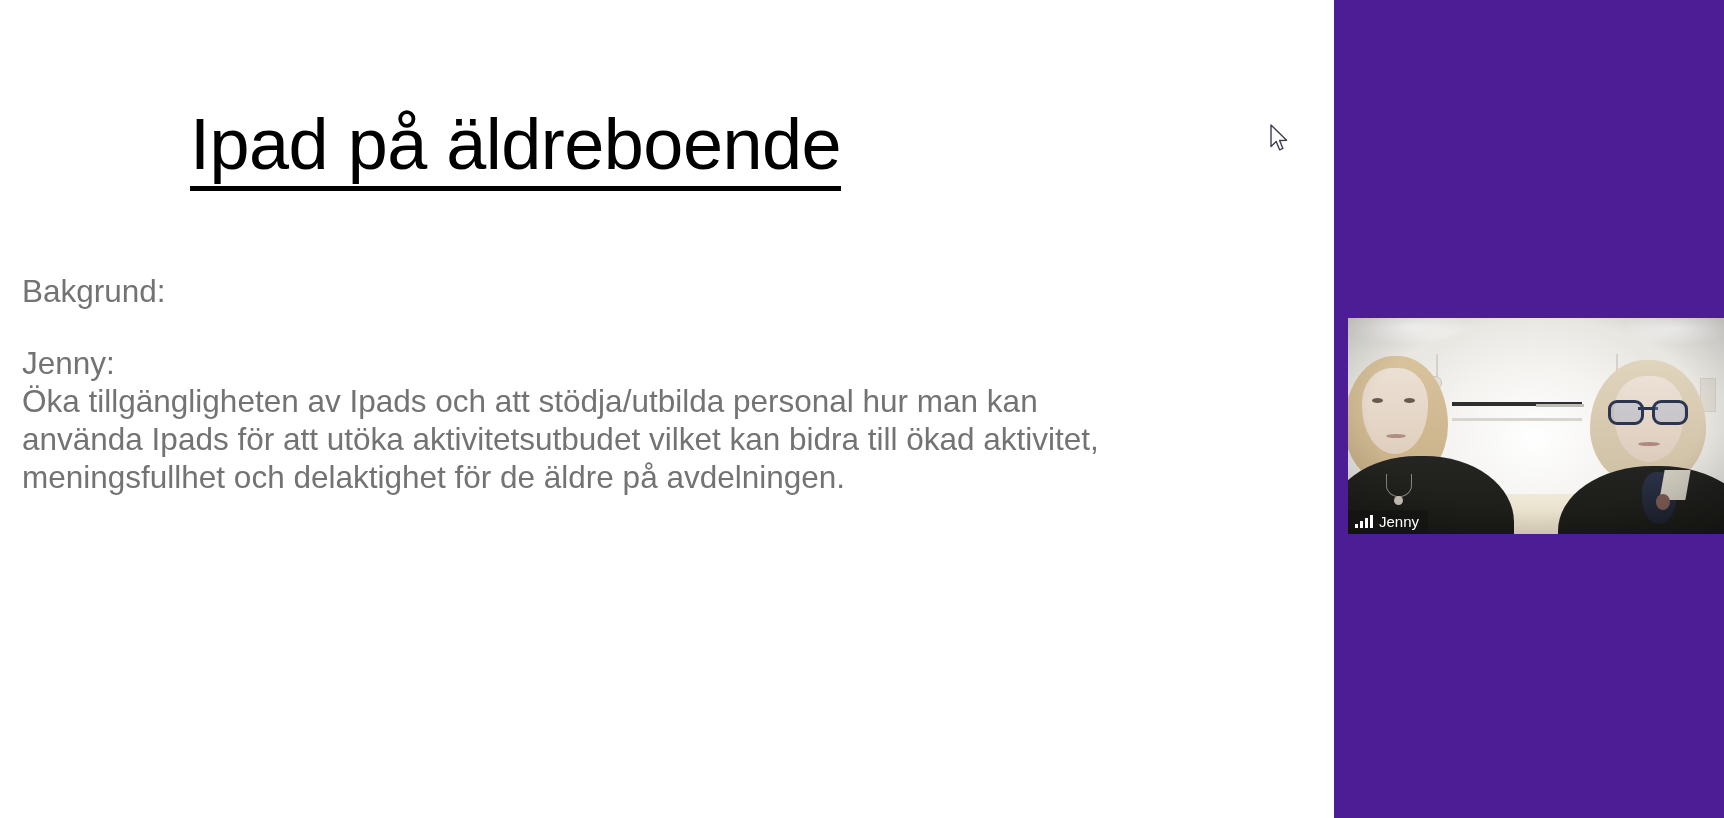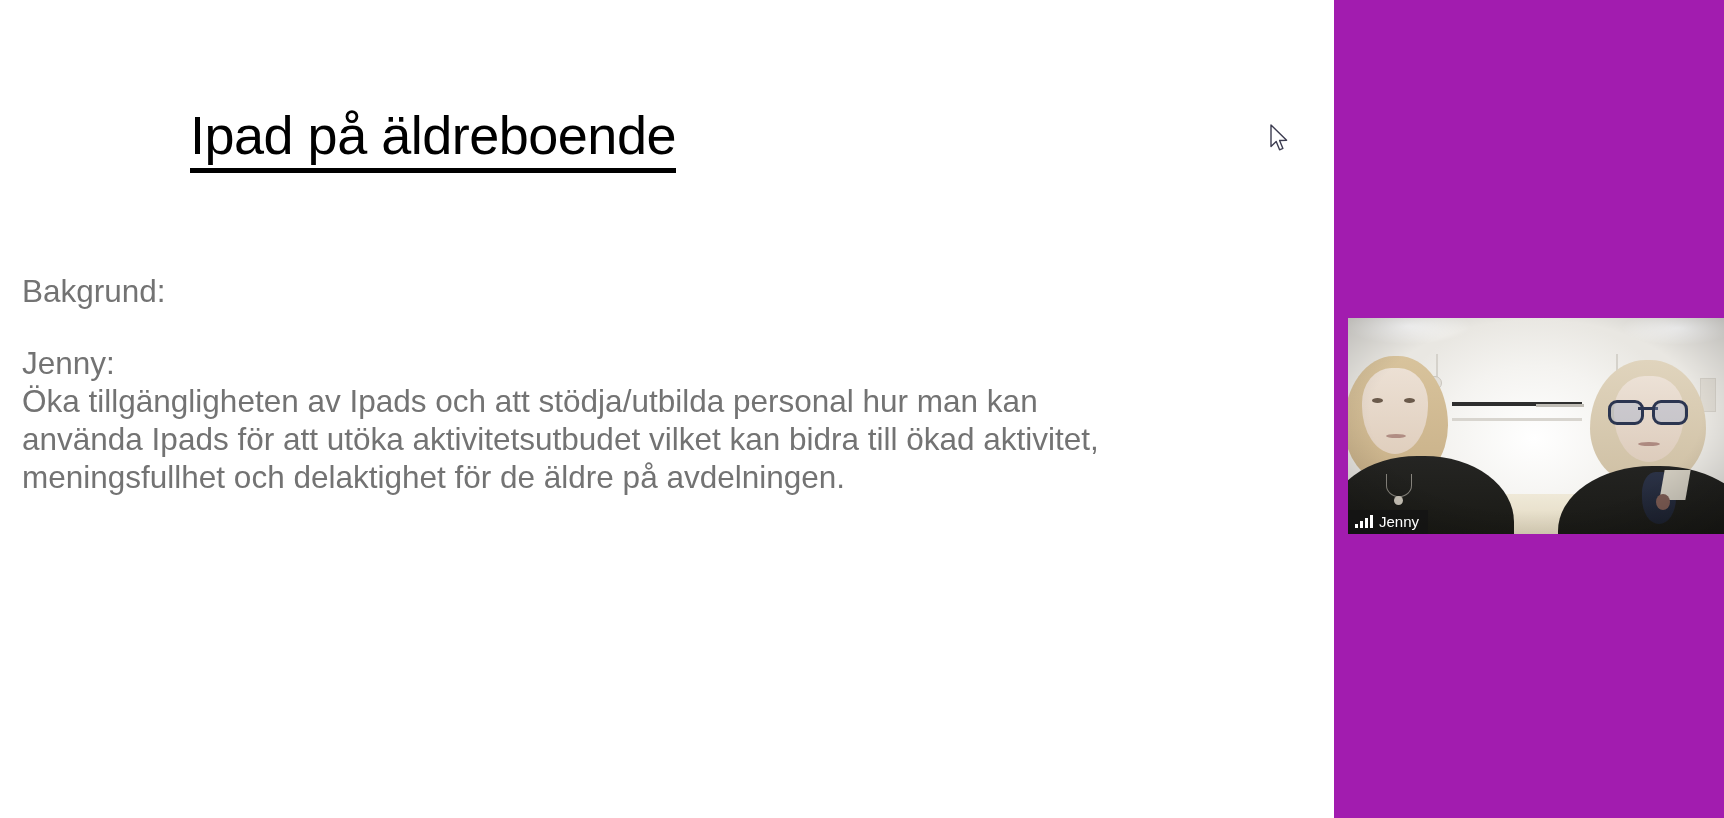--- a/index.html
+++ b/index.html
@@ -29,21 +29,21 @@
     width: 1334px;
     height: 818px;
     background: #ffffff;
     overflow: hidden;
   }
 
   #slide-title {
     position: absolute;
     left: 190px;
     top: 108px;
-    font-size: 54px;
+    font-size: 72px;
     line-height: 1.0;
     font-weight: 400;
     color: #000000;
     letter-spacing: -0.5px;
     white-space: nowrap;
     border-bottom: 5px solid #000000;
     padding-bottom: 6px;
     display: inline-block;
   }
 
@@ -74,21 +74,21 @@
     line-height: 38px;
   }
 
   
   #video-panel {
     position: absolute;
     left: 1334px;
     top: 0;
     width: 390px;
     height: 818px;
-    background: #a21caf;
+    background: #4c1d95;
   }
 
   #video-tile {
     position: absolute;
     left: 14px;
     top: 318px;
     width: 376px;
     height: 216px;
     overflow: hidden;
     background: #0a0a0a;

